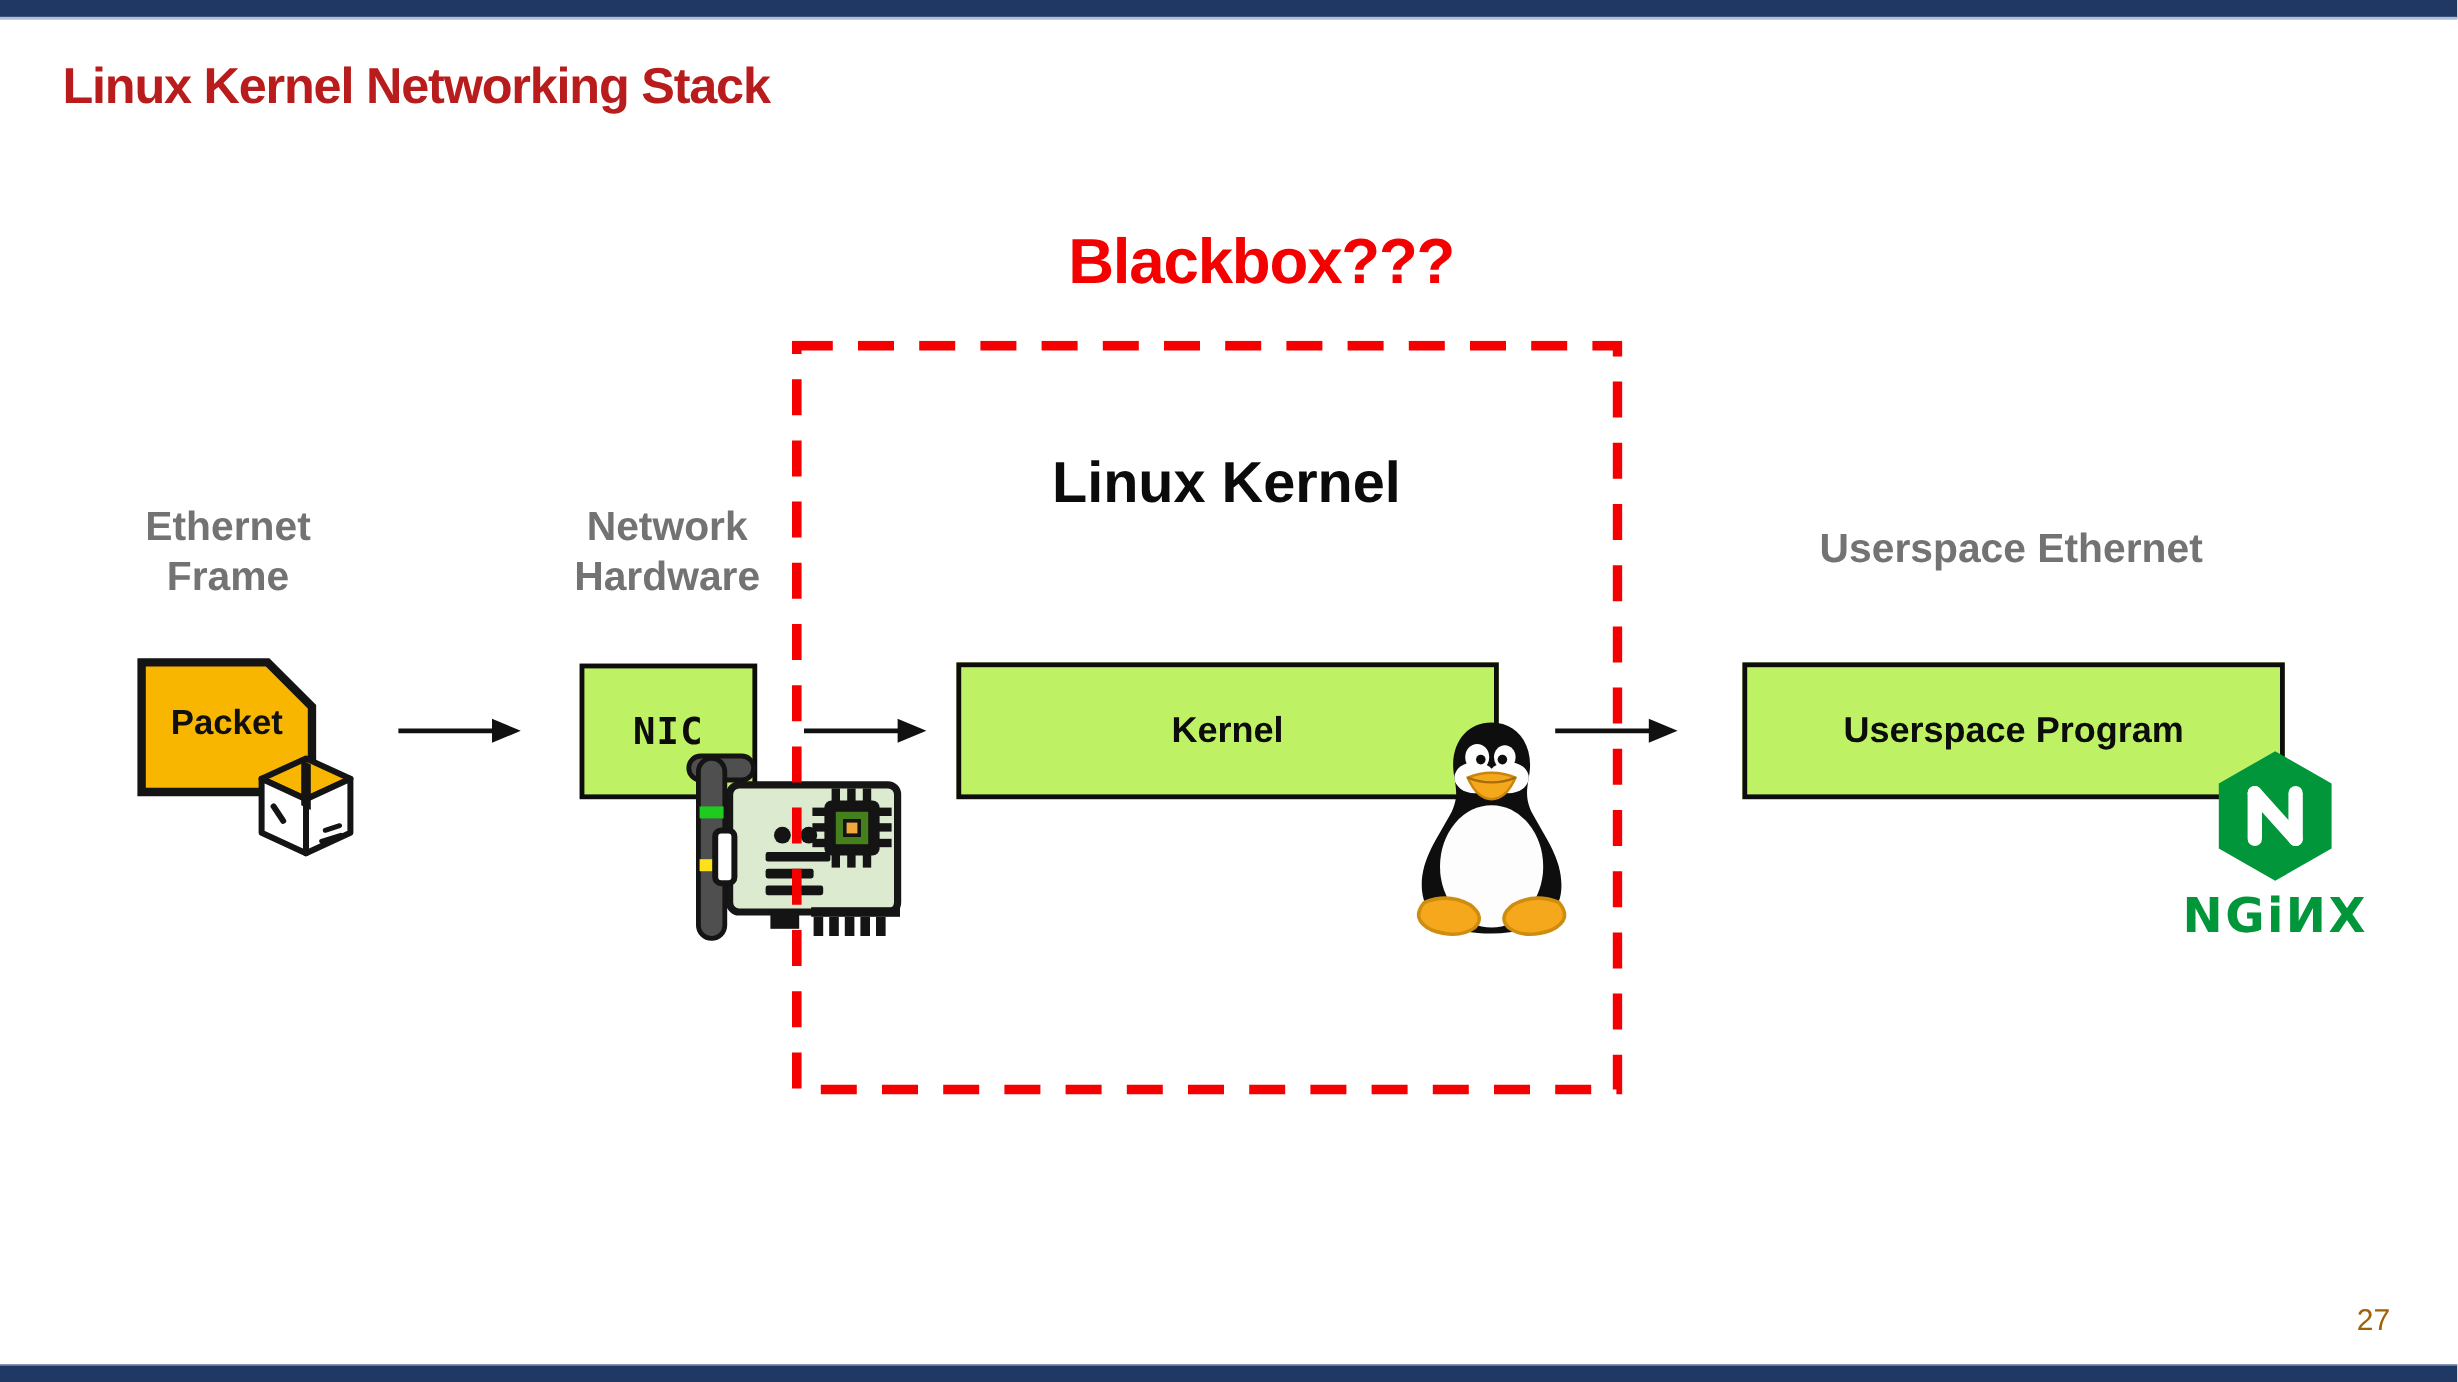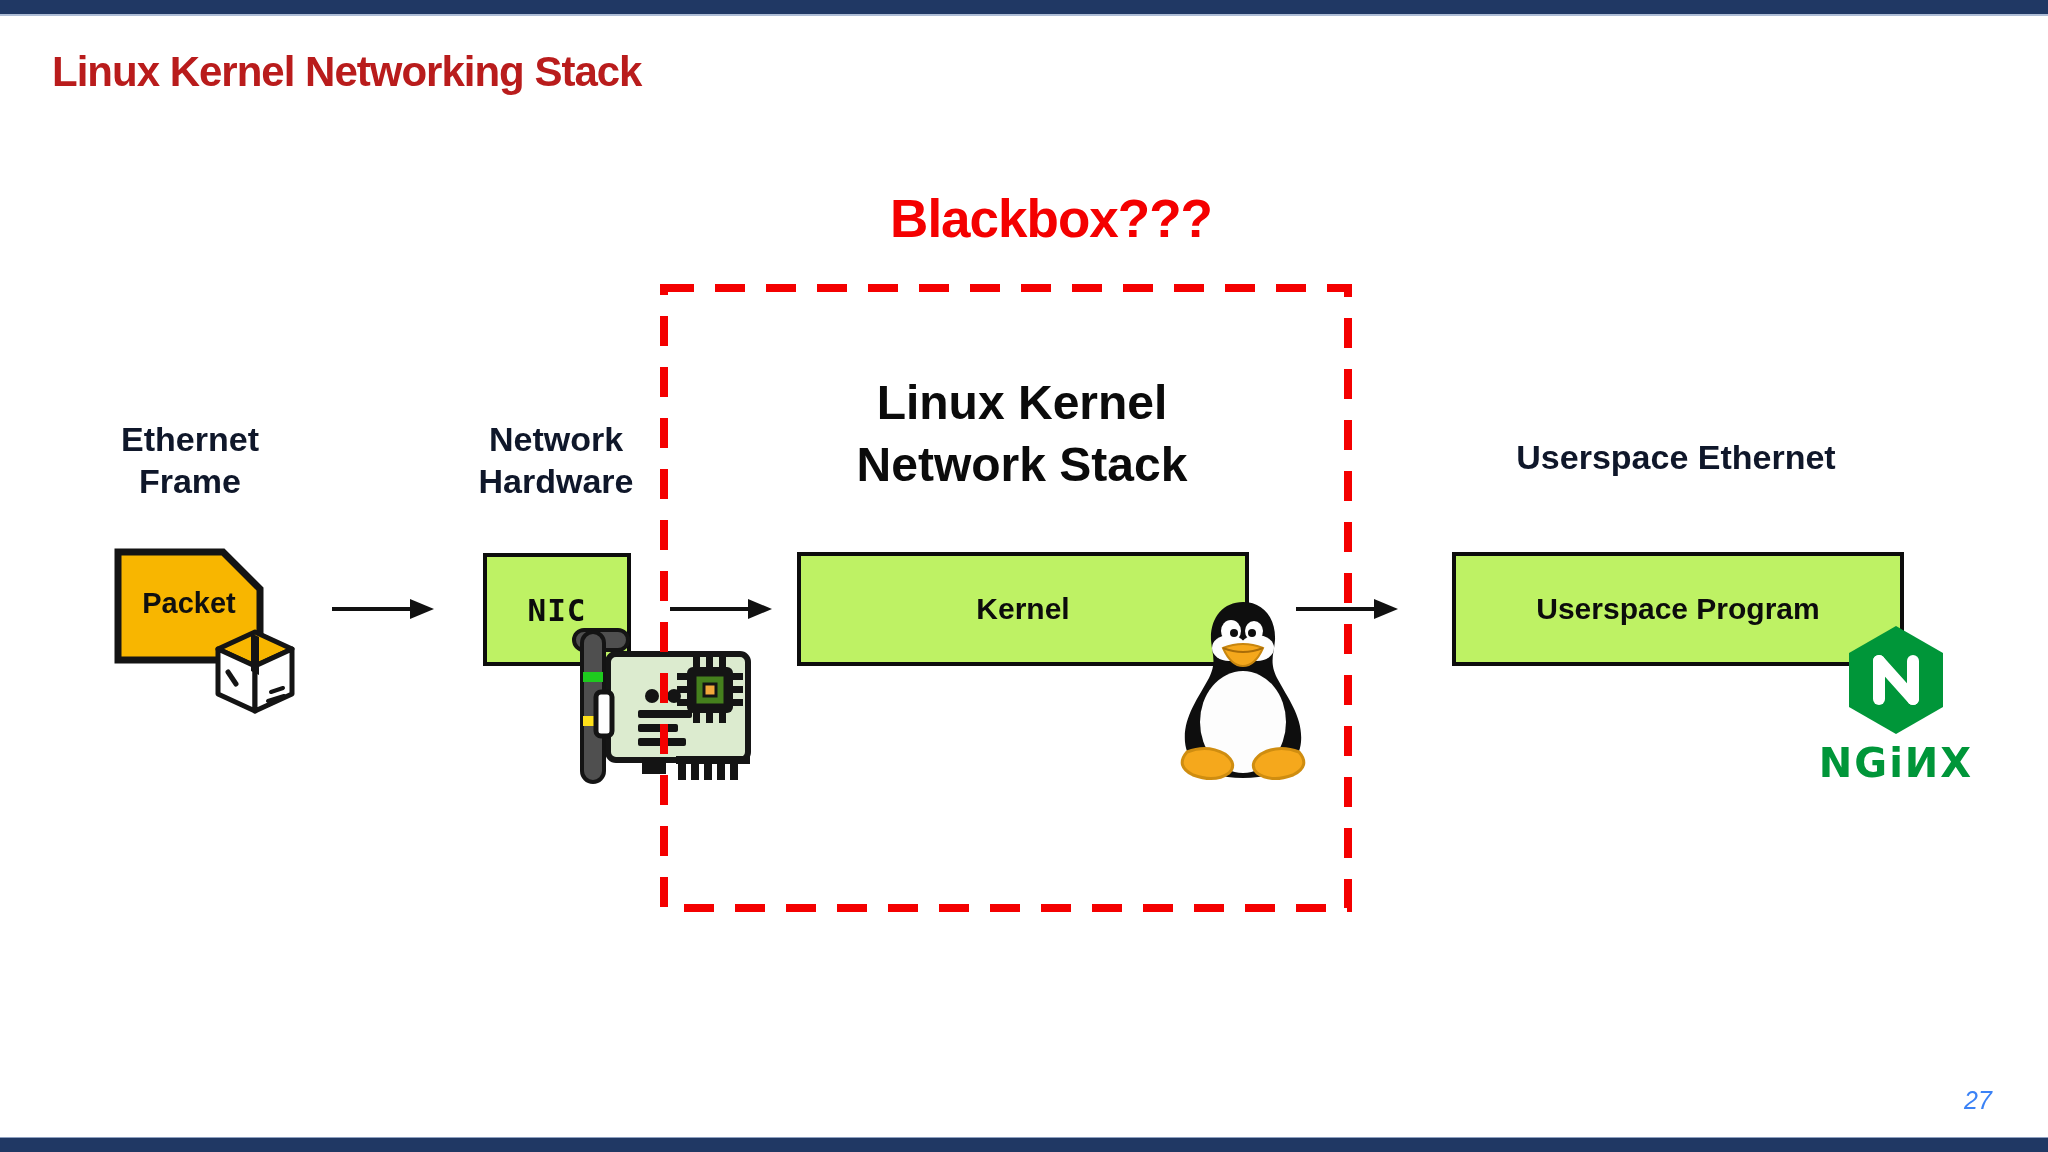--- a/index.html
+++ b/index.html
@@ -4,23 +4,23 @@
 <style>
   html,body{margin:0;padding:0;background:#fff;}
   .slide{position:relative;width:2048px;height:1152px;background:#ffffff;overflow:hidden;
          font-family:"Liberation Sans","DejaVu Sans",sans-serif;color:#0d0d0d;}
   .topbar{position:absolute;left:0;top:0;width:2048px;height:14px;background:#203864;
           border-bottom:2px solid #aebdd6;z-index:5;}
   .bottombar{position:absolute;left:0;bottom:0;width:2048px;height:14px;background:#203864;
           border-top:1px solid #8ea0c0;z-index:5;}
   .title{position:absolute;left:52px;top:46px;font-size:42px;line-height:52px;font-weight:700;
          color:#b91c1c;letter-spacing:-1px;white-space:nowrap;z-index:6;}
-  .pagenum{position:absolute;left:1964px;top:1086px;font-size:25px;color:#3b82f6;z-index:6;font-style:italic;}
+  .pagenum{position:absolute;left:1964px;top:1086px;font-size:25px;color:#a16207;z-index:6;}
   .seclabel{position:absolute;transform:translateX(-50%);text-align:center;font-weight:700;
-            font-size:34px;line-height:42px;color:#0f172a;white-space:nowrap;z-index:10;}
+            font-size:34px;line-height:42px;color:#737373;white-space:nowrap;z-index:10;}
   .stacktitle{position:absolute;left:1022px;top:372px;transform:translateX(-50%);text-align:center;
             font-size:48px;line-height:62px;font-weight:700;color:#0b0b0b;white-space:nowrap;z-index:10;}
   .blackbox{position:absolute;left:1051px;top:188px;transform:translateX(-50%);
             font-size:53px;font-weight:700;color:#f40000;letter-spacing:-1px;white-space:nowrap;z-index:40;}
   .node{position:absolute;box-sizing:border-box;background:#bef264;border:4px solid #0d0d0d;
         display:flex;align-items:center;justify-content:center;font-weight:700;font-size:30px;
         color:#0c0c0c;z-index:10;}
   .nic-box{font-family:"DejaVu Sans Mono","Liberation Mono",monospace;font-size:31px;letter-spacing:1px;}
   .packet-label{position:absolute;left:114px;top:551px;width:150px;height:104px;display:flex;
         align-items:center;justify-content:center;font-weight:700;font-size:29px;color:#101010;z-index:12;}
@@ -41,21 +41,20 @@
   <div class="seclabel" style="left:190px;top:418px;">
     <span>Ethernet</span><br>
     <span>Frame</span>
   </div>
   <div class="seclabel" style="left:556px;top:418px;">
     <span>Network</span><br>
     <span>Hardware</span>
   </div>
   <div class="stacktitle">
     <span>Linux Kernel</span><br>
-    <span>Network Stack</span>
   </div>
   <div class="seclabel" style="left:1676px;top:436px;">Userspace Ethernet</div>
 
   <svg class="abs" style="left:114px;top:547px;z-index:10;" width="150" height="118" viewBox="0 0 150 118">
     <polygon points="4,5 109,5 146,42 146,113 4,113" fill="#f8b600" stroke="#141414" stroke-width="7" stroke-linejoin="miter"></polygon>
   </svg>
   <div class="packet-label">Packet</div>
 
   <svg class="abs icon-layer" style="left:211px;top:626px;" width="88" height="90" viewBox="0 0 88 90">
     <g stroke="#141414" stroke-width="5" stroke-linejoin="round">

